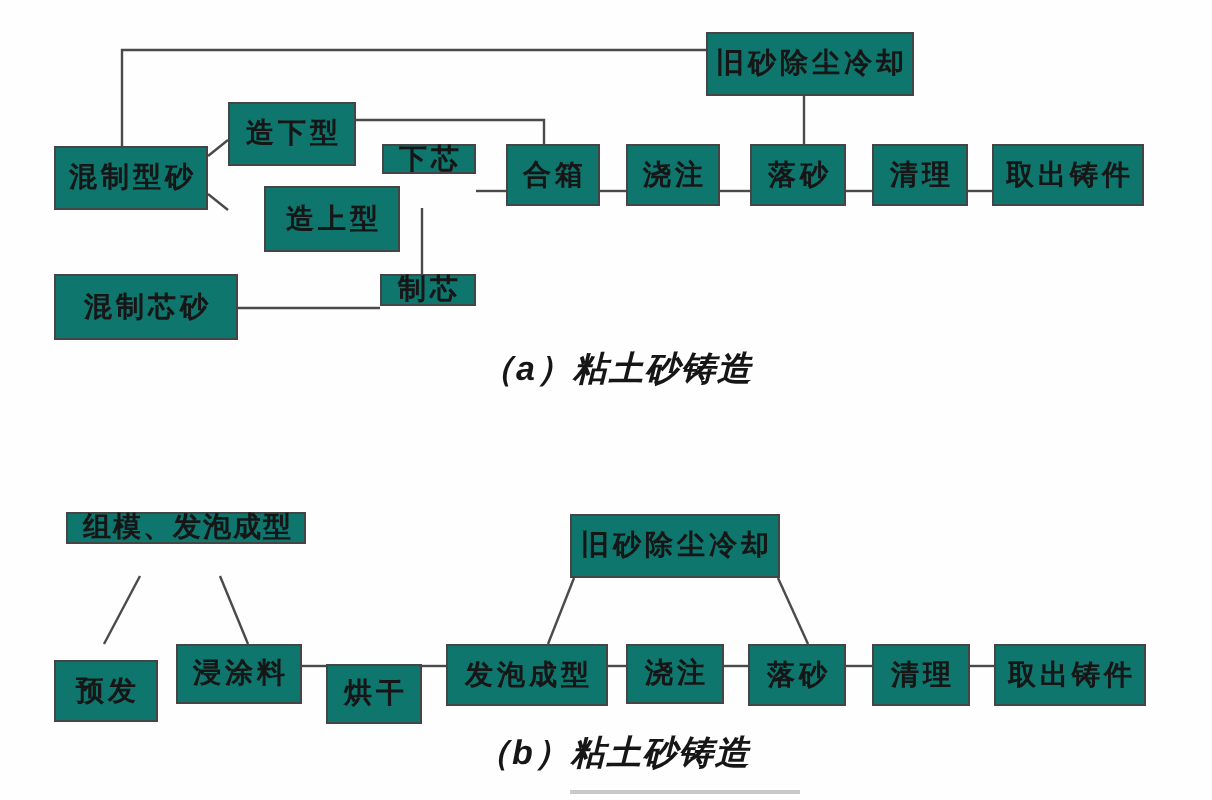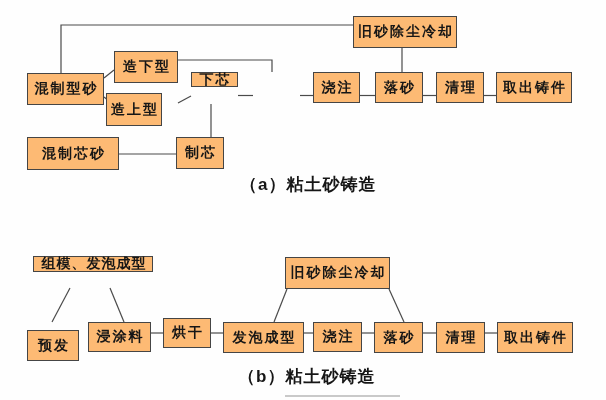--- a/index.html
+++ b/index.html
@@ -18,38 +18,39 @@
   #lines {
     position: absolute;
     left: 0; top: 0;
     width: 606px;
     height: 400px;
   }
   .node {
     position: absolute;
     box-sizing: border-box;
     border: 1px solid #454545;
-    background: #fdba74;
+    background: #0f766e;
     display: flex;
     align-items: center;
     justify-content: center;
     font-weight: bold;
     font-size: 14px;
     letter-spacing: 2px;
     color: #161616;
     white-space: nowrap;
     text-indent: 2px; 
   }
   .caption {
     position: absolute;
     font-weight: bold;
     font-size: 17px;
     letter-spacing: 1px;
     color: #161616;
     white-space: nowrap;
+    font-style: italic;
   }
   .cropped-bar {
     position: absolute;
     left: 285px;
     top: 395px;
     width: 115px;
     height: 2px;
     background: #c9c9c9;
   }
 </style>
@@ -81,36 +82,37 @@
     <line x1="304" y1="333" x2="313" y2="333"></line>
     <line x1="362" y1="333" x2="374" y2="333"></line>
     <line x1="423" y1="333" x2="436" y2="333"></line>
     <line x1="485" y1="333" x2="497" y2="333"></line>
     <line x1="287" y1="289" x2="274" y2="322"></line>
     <line x1="389" y1="289" x2="404" y2="322"></line>
   </svg>
 
   <div class="node" style="left:114px;top:51px;width:64px;height:32px">造下型</div>
   <div class="node" style="left:27px;top:73px;width:77px;height:32px">混制型砂</div>
-  <div class="node" style="left:106px;top:93px;width:56px;height:33px">造上型</div>
+  <div class="node" style="left:132px;top:93px;width:68px;height:33px">造上型</div>
   <div class="node" style="left:191px;top:72px;width:47px;height:15px">下芯</div>
+  <div class="node" style="left:253px;top:72px;width:47px;height:31px">合箱</div>
   <div class="node" style="left:313px;top:72px;width:47px;height:31px">浇注</div>
   <div class="node" style="left:375px;top:72px;width:48px;height:31px">落砂</div>
   <div class="node" style="left:436px;top:72px;width:48px;height:31px">清理</div>
   <div class="node" style="left:496px;top:72px;width:76px;height:31px">取出铸件</div>
   <div class="node" style="left:353px;top:16px;width:104px;height:32px">旧砂除尘冷却</div>
   <div class="node" style="left:27px;top:137px;width:92px;height:33px">混制芯砂</div>
-  <div class="node" style="left:176px;top:137px;width:48px;height:32px">制芯</div>
+  <div class="node" style="left:190px;top:137px;width:48px;height:16px">制芯</div>
 
   <div class="caption" style="left:240px;top:173px">（a）粘土砂铸造</div>
 
   <div class="node" style="left:33px;top:256px;width:120px;height:16px;letter-spacing:1px">组模、发泡成型</div>
   <div class="node" style="left:27px;top:330px;width:52px;height:31px">预发</div>
   <div class="node" style="left:88px;top:322px;width:63px;height:30px">浸涂料</div>
-  <div class="node" style="left:163px;top:318px;width:48px;height:30px">烘干</div>
+  <div class="node" style="left:163px;top:332px;width:48px;height:30px">烘干</div>
   <div class="node" style="left:223px;top:322px;width:81px;height:31px">发泡成型</div>
   <div class="node" style="left:313px;top:322px;width:49px;height:30px">浇注</div>
   <div class="node" style="left:374px;top:322px;width:49px;height:31px">落砂</div>
   <div class="node" style="left:436px;top:322px;width:49px;height:31px">清理</div>
   <div class="node" style="left:497px;top:322px;width:76px;height:31px">取出铸件</div>
   <div class="node" style="left:285px;top:257px;width:105px;height:32px">旧砂除尘冷却</div>
 
   <div class="caption" style="left:238px;top:365px">（b）粘土砂铸造</div>
 
   <div class="cropped-bar"></div>

